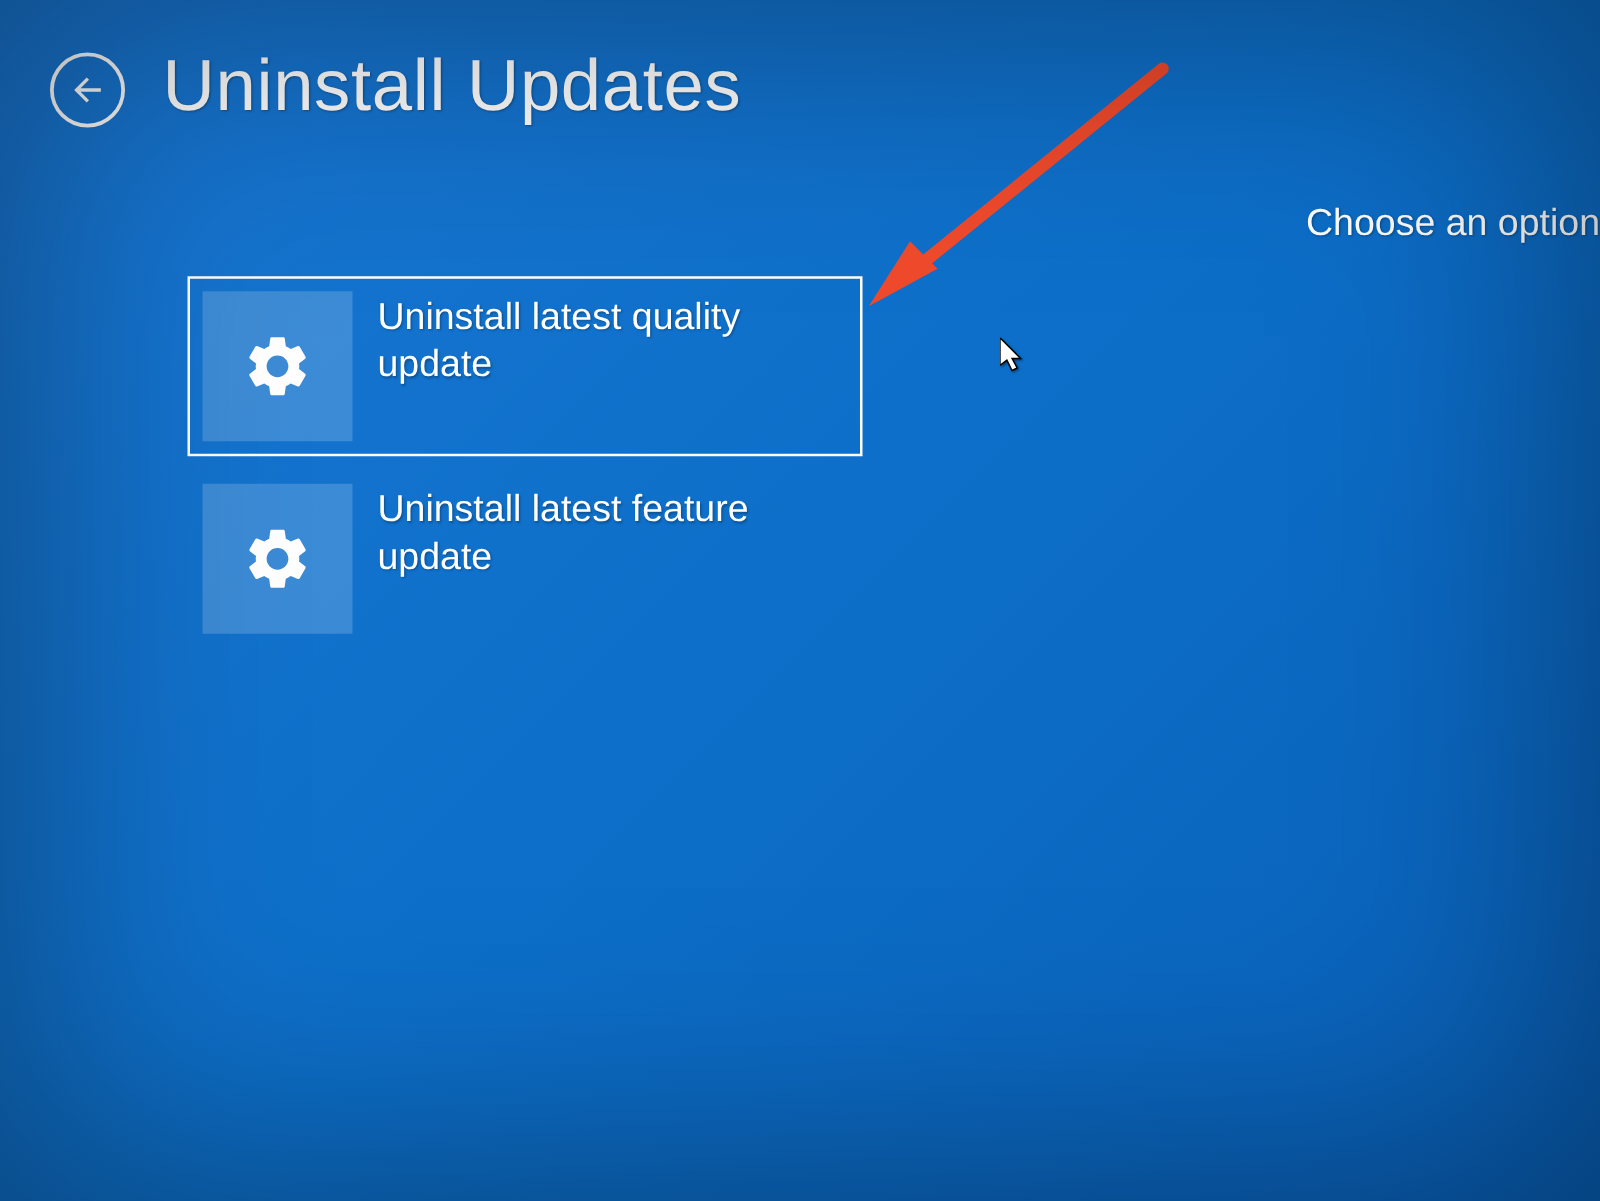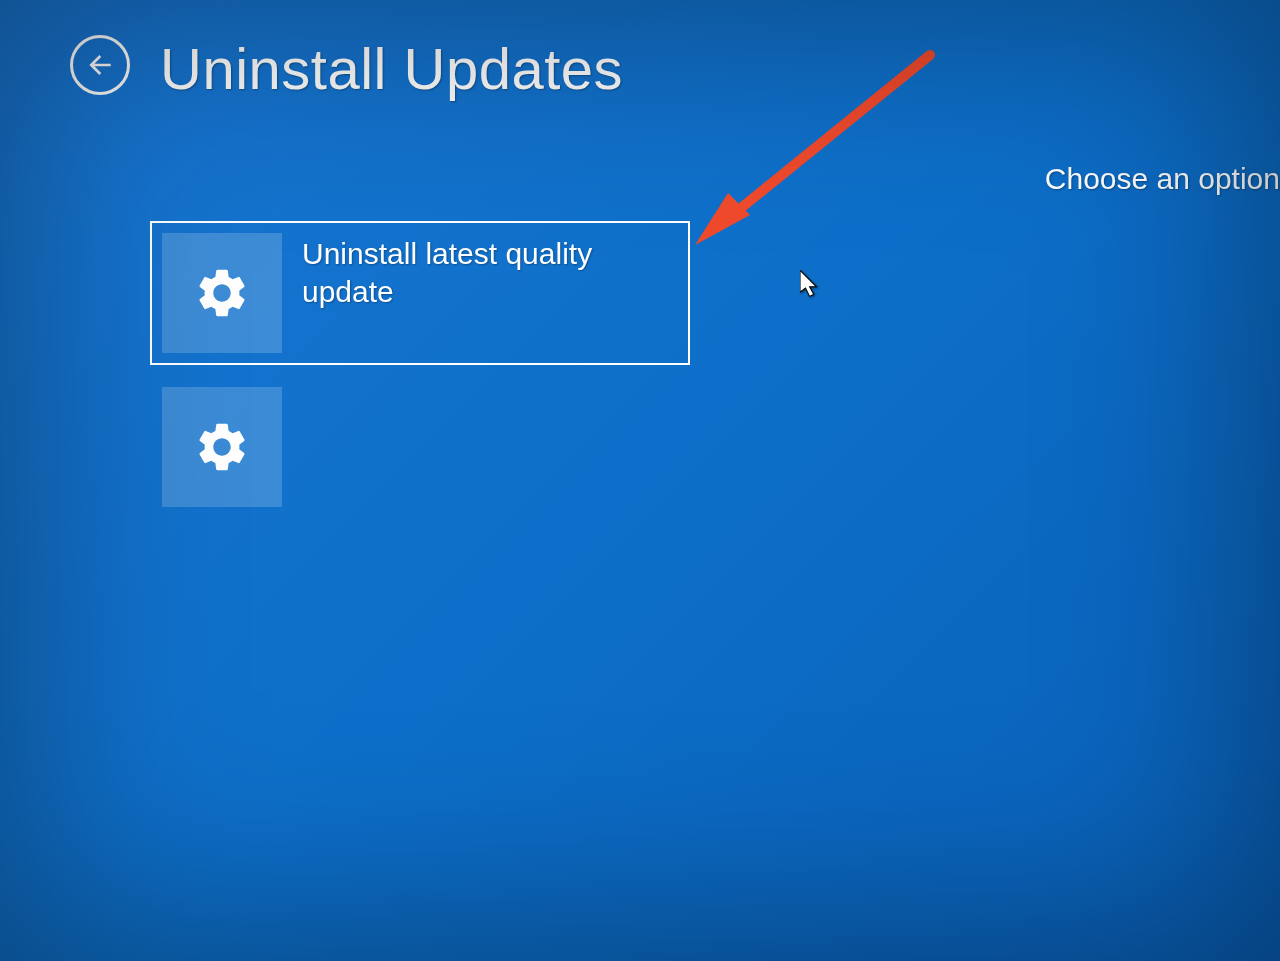--- a/index.html
+++ b/index.html
@@ -13,22 +13,22 @@
       height: 961px;
       background: linear-gradient(135deg, #1976d2 0%, #0d6fc9 50%, #0960b8 100%);
       font-family: "Segoe UI Light", "Segoe UI", Arial, sans-serif;
       color: #ffffff;
       overflow: hidden;
       position: relative;
     }
     
     .header {
       display: flex;
-      align-items: flex-start;
-      padding: 35px 0 0 70px;
+      align-items: flex-end;
+      padding: 35px 0 0 40px;
     }
     
     .back-button {
       width: 60px;
       height: 60px;
       border: 3px solid #ffffff;
       border-radius: 50%;
       display: flex;
       align-items: center;
       justify-content: center;
@@ -155,20 +155,21 @@
     </div>
     <div class="option-label">Uninstall latest quality update</div>
   </div>
 
   <div class="option-tile">
     <div class="option-icon-box">
       <svg viewBox="0 0 24 24">
         <path fill="#ffffff" d="M19.14,12.94c0.04-0.3,0.06-0.61,0.06-0.94c0-0.32-0.02-0.64-0.07-0.94l2.03-1.58 c0.18-0.14,0.23-0.41,0.12-0.61l-1.92-3.32c-0.12-0.22-0.37-0.29-0.59-0.22l-2.39,0.96c-0.5-0.38-1.03-0.7-1.62-0.94L14.4,2.81 c-0.04-0.24-0.24-0.41-0.48-0.41h-3.84c-0.24,0-0.43,0.17-0.47,0.41L9.25,5.35C8.66,5.59,8.12,5.92,7.63,6.29L5.24,5.33 c-0.22-0.08-0.47,0-0.59,0.22L2.74,8.87C2.62,9.08,2.66,9.34,2.86,9.48l2.03,1.58C4.84,11.36,4.8,11.69,4.8,12 s0.02,0.64,0.07,0.94l-2.03,1.58c-0.18,0.14-0.23,0.41-0.12,0.61l1.92,3.32c0.12,0.22,0.37,0.29,0.59,0.22l2.39-0.96 c0.5,0.38,1.03,0.7,1.62,0.94l0.36,2.54c0.05,0.24,0.24,0.41,0.48,0.41h3.84c0.24,0,0.44-0.17,0.47-0.41l0.36-2.54 c0.59-0.24,1.13-0.56,1.62-0.94l2.39,0.96c0.22,0.08,0.47,0,0.59-0.22l1.92-3.32c0.12-0.22,0.07-0.47-0.12-0.61L19.14,12.94z M12,15.6c-1.98,0-3.6-1.62-3.6-3.6s1.62-3.6,3.6-3.6s3.6,1.62,3.6,3.6S13.98,15.6,12,15.6z"></path>
       </svg>
     </div>
+    <div class="option-label">Uninstall latest feature update</div>
   </div>
 
 </div>
 
 <div class="annotation-arrow">
   <svg viewBox="0 0 280 220">
     <defs>
       <marker id="arrowhead" markerWidth="12" markerHeight="12" refX="3" refY="6" orient="auto">
         <polygon points="0 0, 12 6, 0 12" fill="#f04a2c"></polygon>
       </marker>

